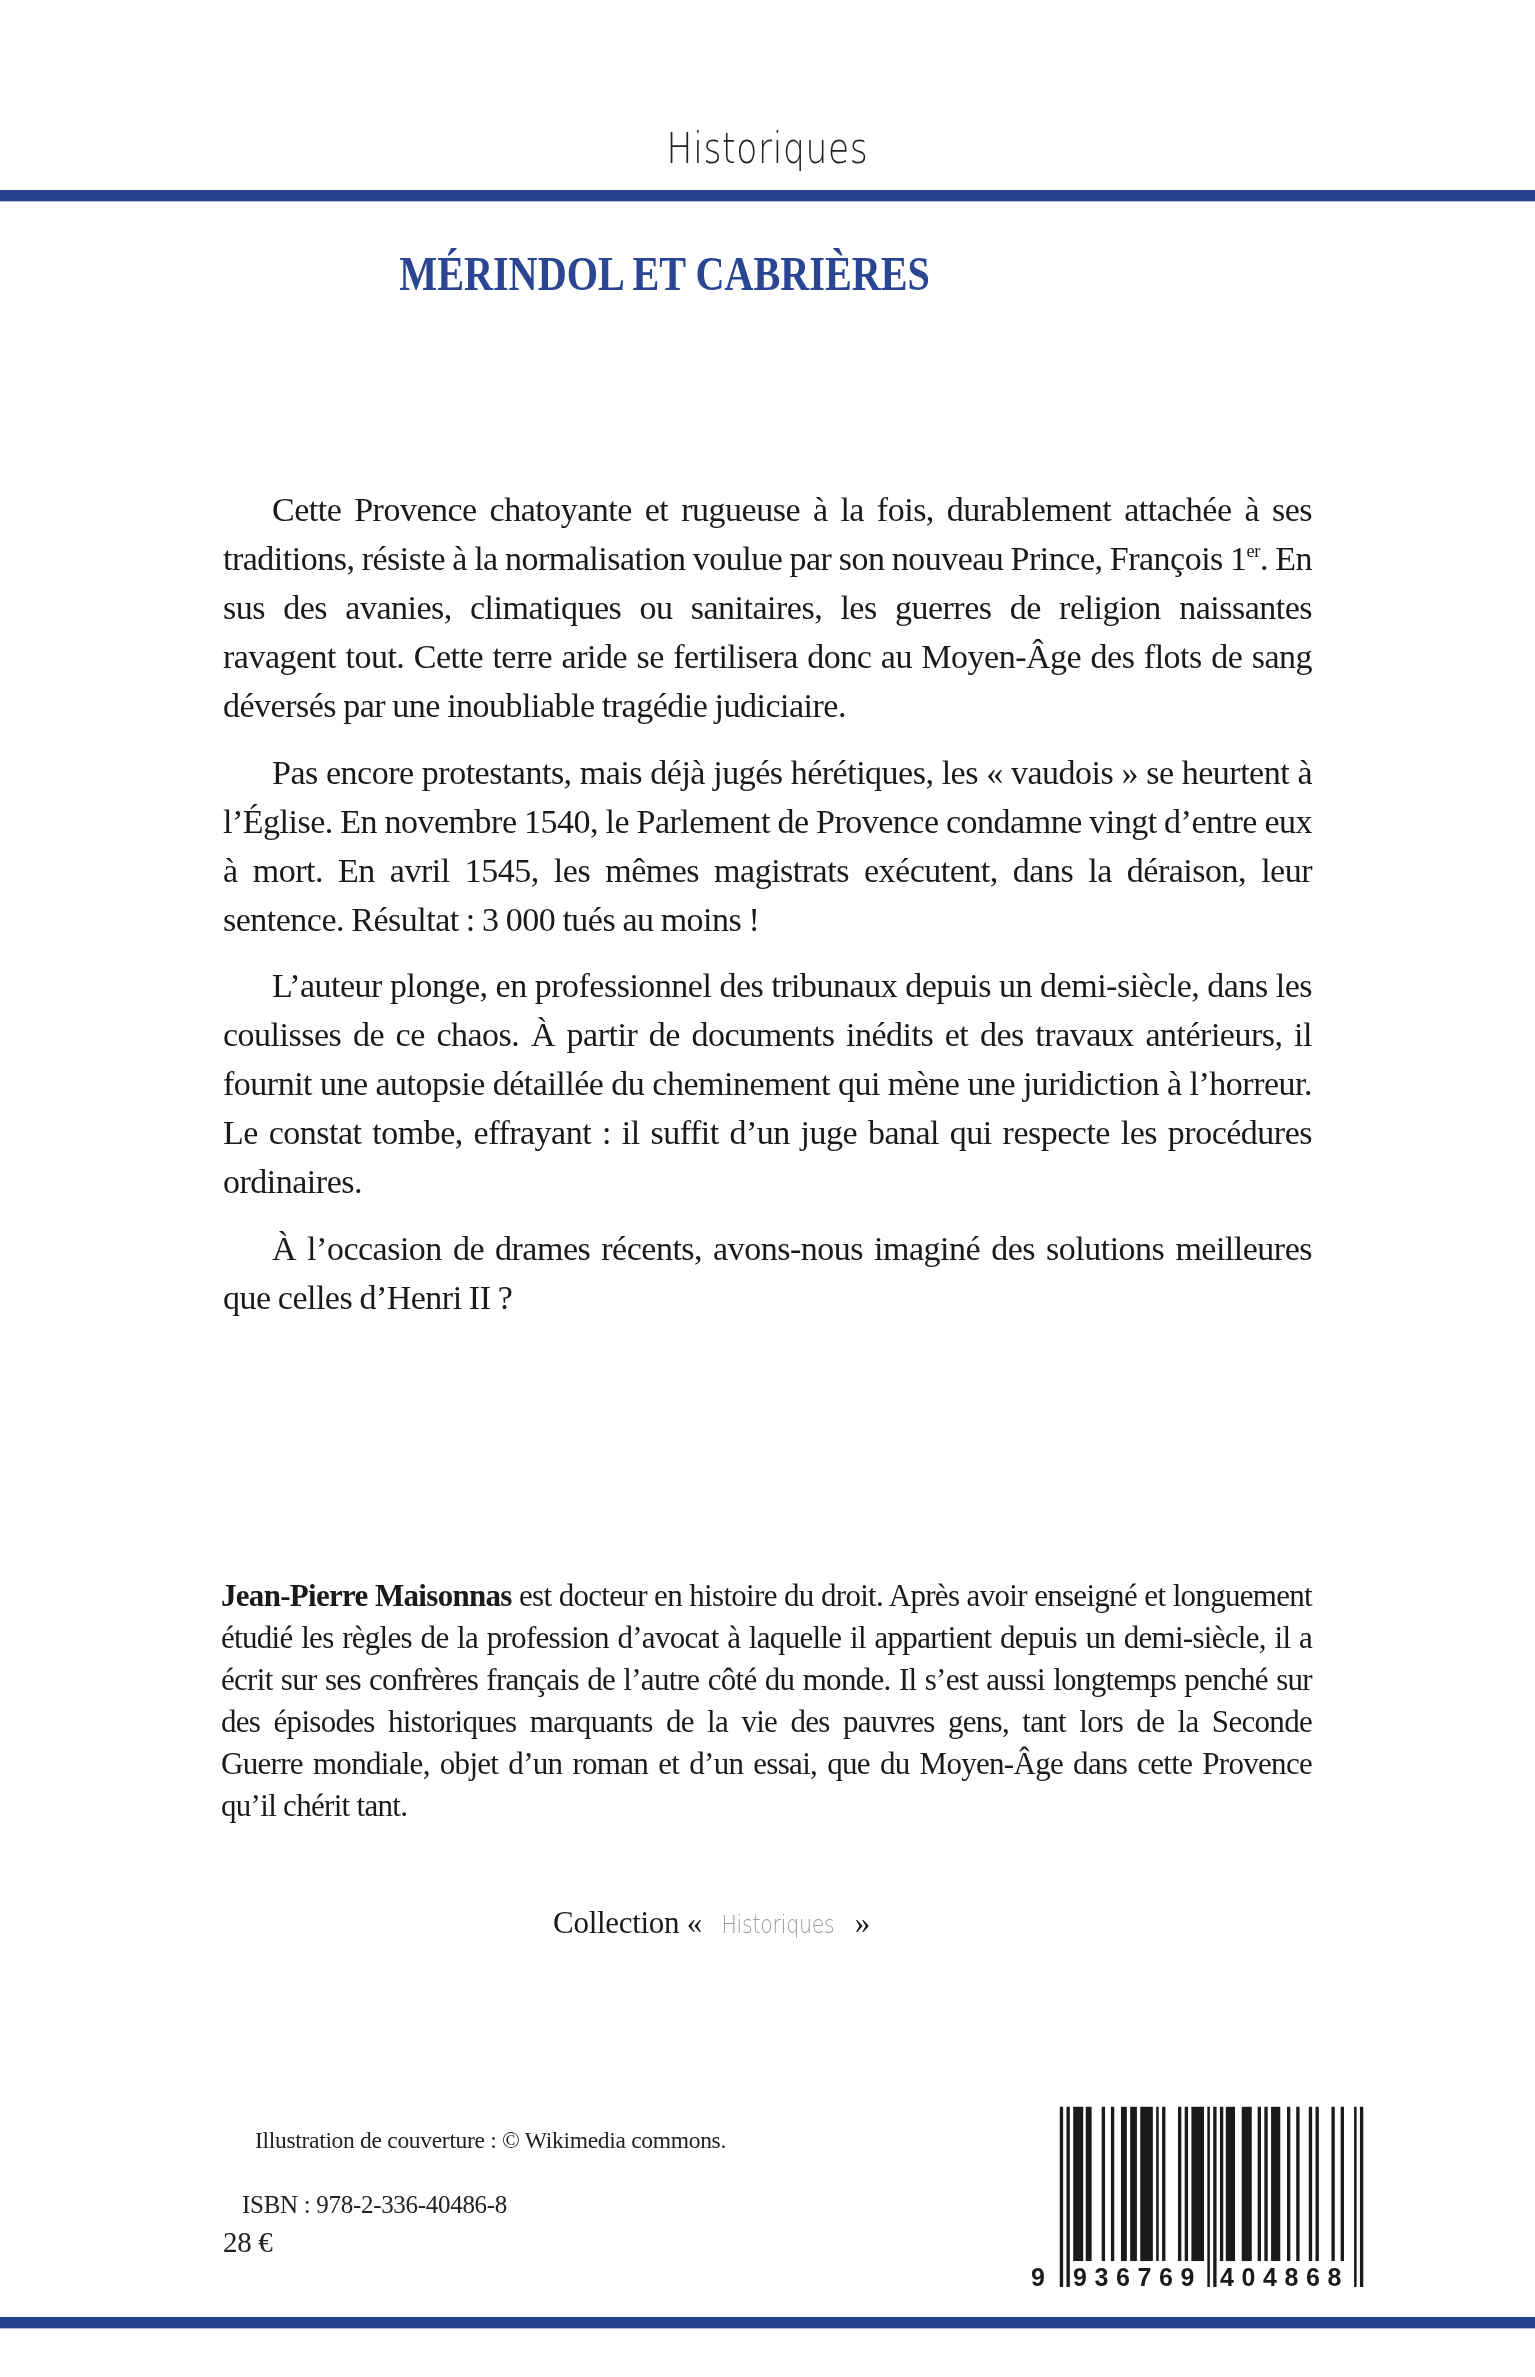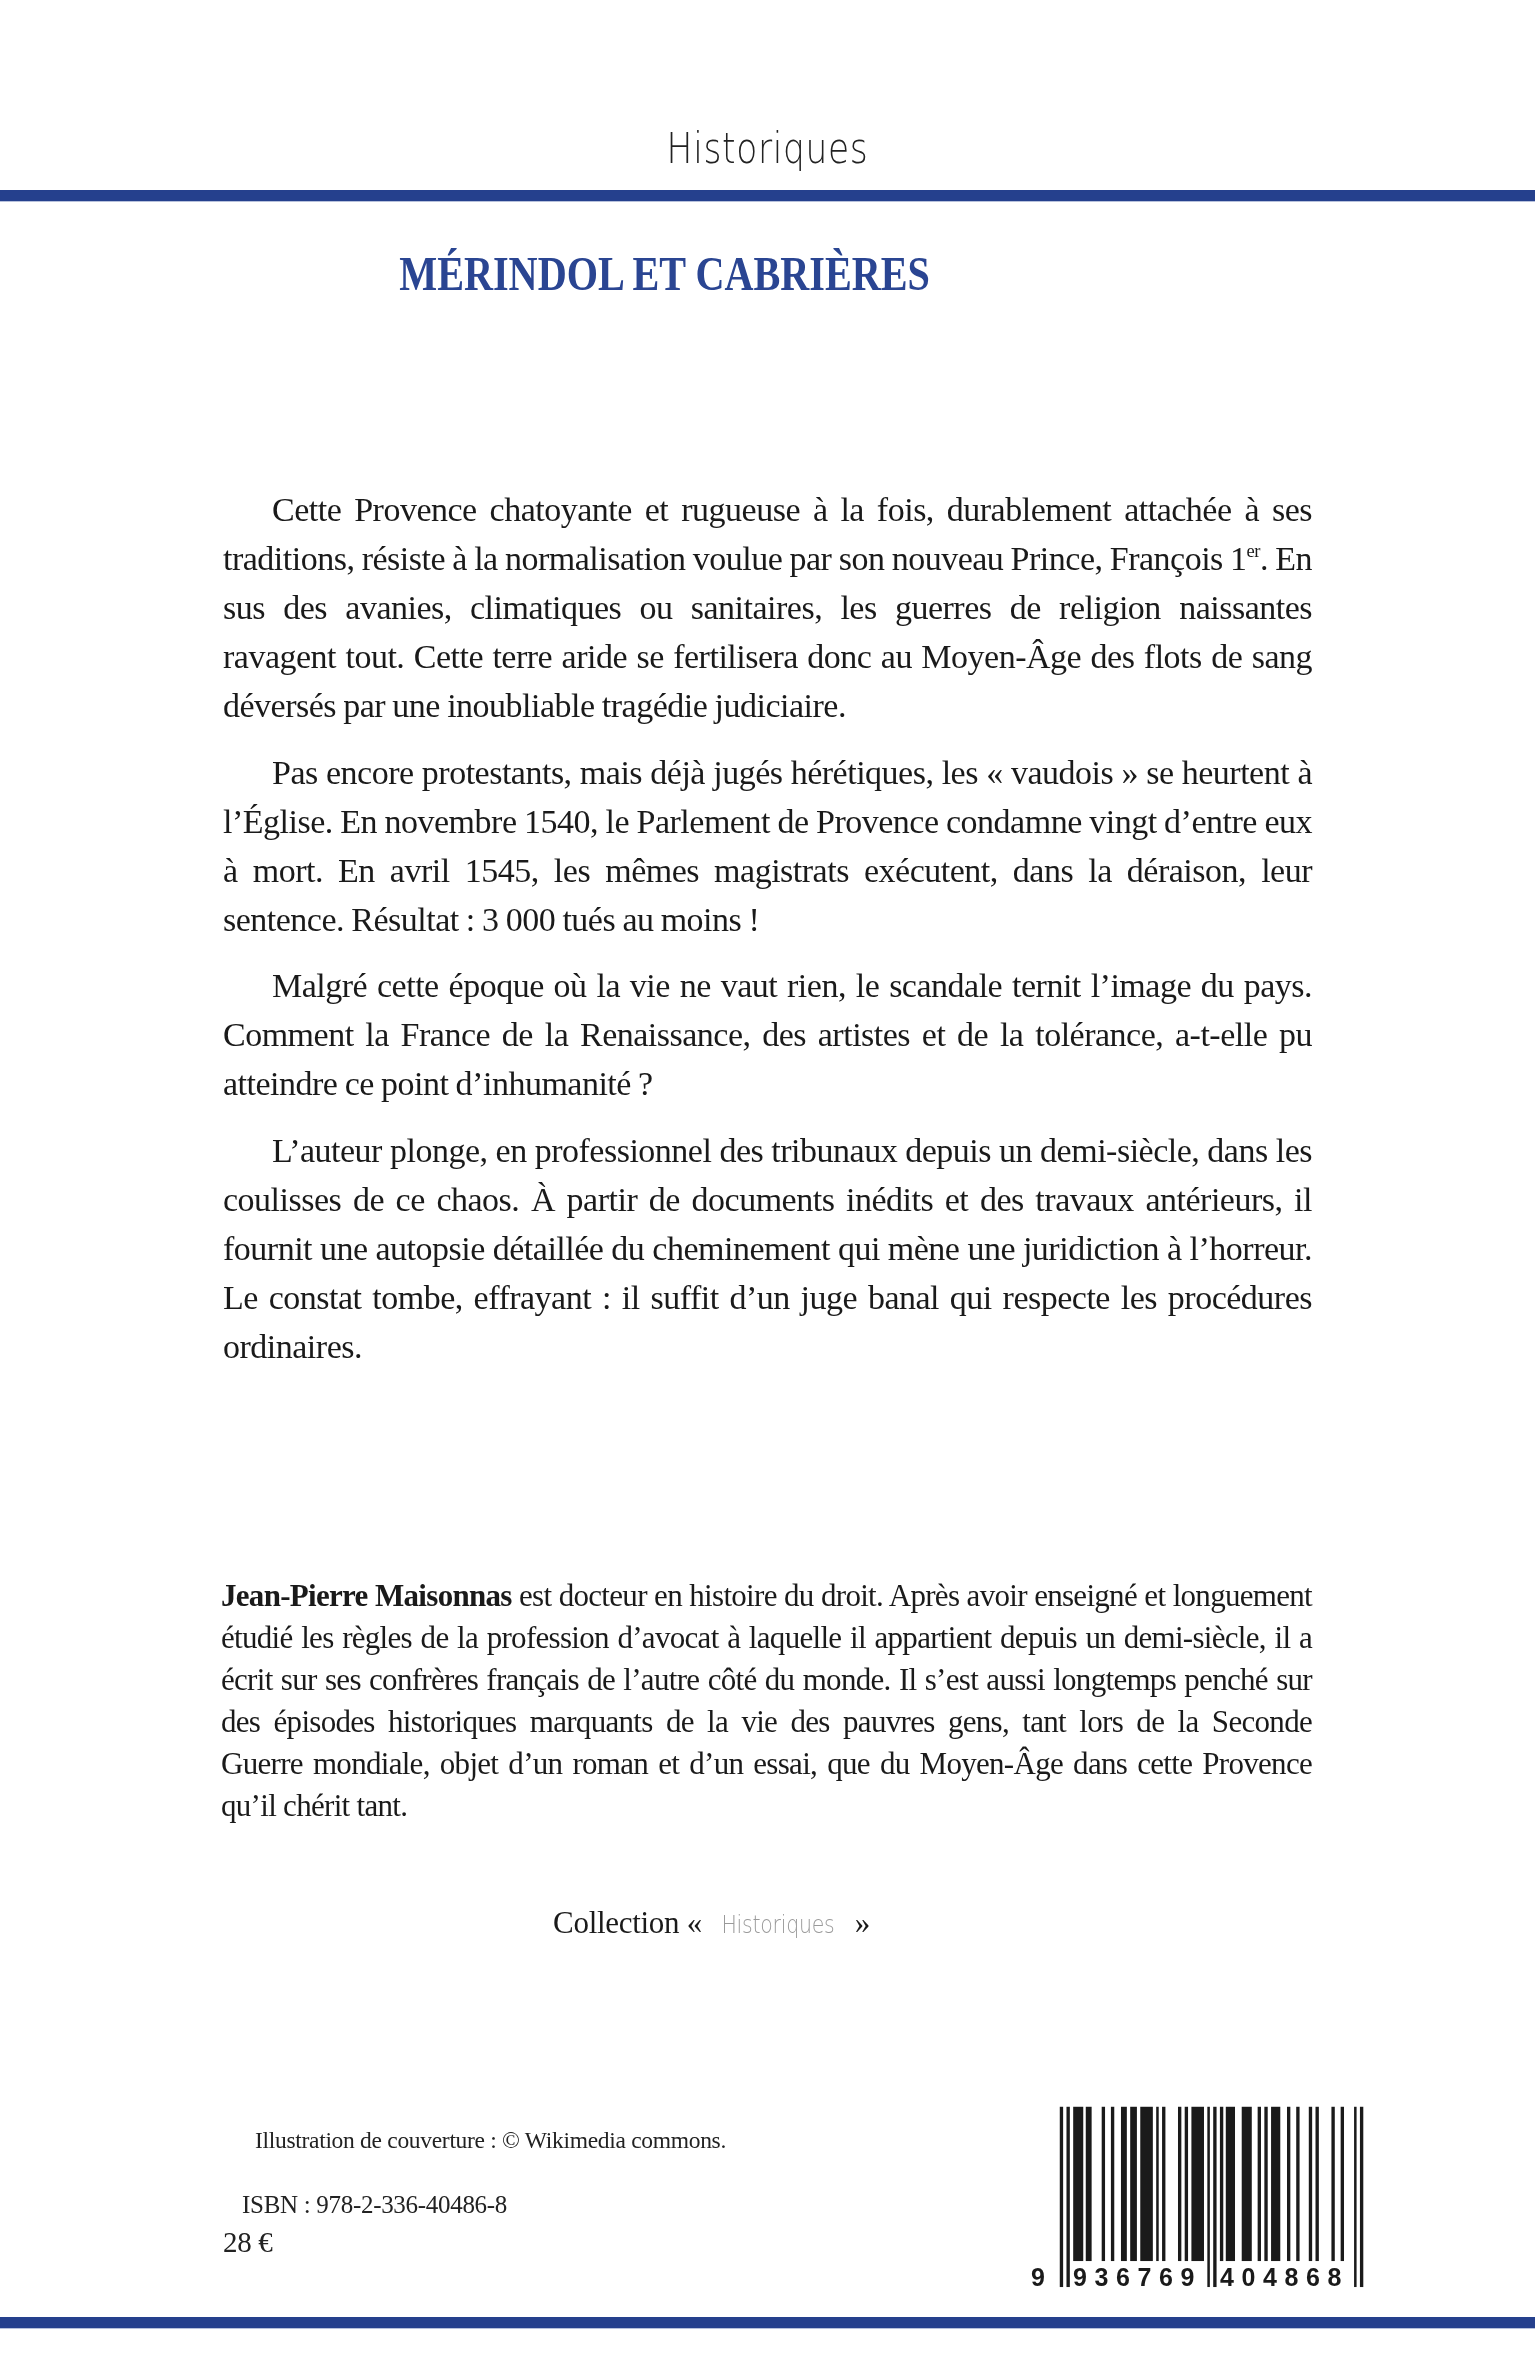--- a/index.html
+++ b/index.html
@@ -46,22 +46,22 @@
 <body>
 
 <div class="series-logo">Historiques</div>
 <div class="rule top"></div>
 
 <div class="title"><span>MÉRINDOL ET CABRIÈRES</span></div>
 
 <div class="body">
   <p><span>Cette Provence chatoyante et rugueuse à la fois, durablement attachée à ses traditions, résiste à la normalisation voulue par son nouveau Prince, François 1</span><sup>er</sup><span>. En sus des avanies, climatiques ou sanitaires, les guerres de religion naissantes ravagent tout. Cette terre aride se fertilisera donc au Moyen-Âge des flots de sang déversés par une inoubliable tragédie judiciaire.</span></p>
   <p>Pas encore protestants, mais déjà jugés hérétiques, les « vaudois » se heurtent à l’Église. En novembre 1540, le Parlement de Provence condamne vingt d’entre eux à mort. En avril 1545, les mêmes magistrats exécutent, dans la déraison, leur sentence. Résultat : 3 000 tués au moins !</p>
-  <p>Malgré cette époque où la vie ne vaut rien, le scandale ternit l’image du pays. Comment la France de la Renaissance, des artistes et de la tolérance, a-t-elle pu atteindre ce point d’inhumanité ?</p>
   <p>L’auteur plonge, en professionnel des tribunaux depuis un demi-siècle, dans les coulisses de ce chaos. À partir de documents inédits et des travaux antérieurs, il fournit une autopsie détaillée du cheminement qui mène une juridiction à l’horreur. Le constat tombe, effrayant : il suffit d’un juge banal qui respecte les procédures ordinaires.</p>
+  <p>À l’occasion de drames récents, avons-nous imaginé des solutions meilleures que celles d’Henri II ?</p>
 </div>
 
 <div class="bio"><b>Jean-Pierre Maisonnas</b><span> est docteur en histoire du droit. Après avoir enseigné et longuement étudié les règles de la profession d’avocat à laquelle il appartient depuis un demi-siècle, il a écrit sur ses confrères français de l’autre côté du monde. Il s’est aussi longtemps penché sur des épisodes historiques marquants de la vie des pauvres gens, tant lors de la Seconde Guerre mondiale, objet d’un roman et d’un essai, que du Moyen-Âge dans cette Provence qu’il chérit tant.</span></div>
 
 <div class="collection">
   <div><span>Collection «</span> <span class="logo-inline">Historiques</span> <span>»</span></div>
 </div>
 
 <div class="credits illus">Illustration de couverture : © Wikimedia commons.</div>
 <div class="credits isbn">ISBN : 978-2-336-40486-8</div>

